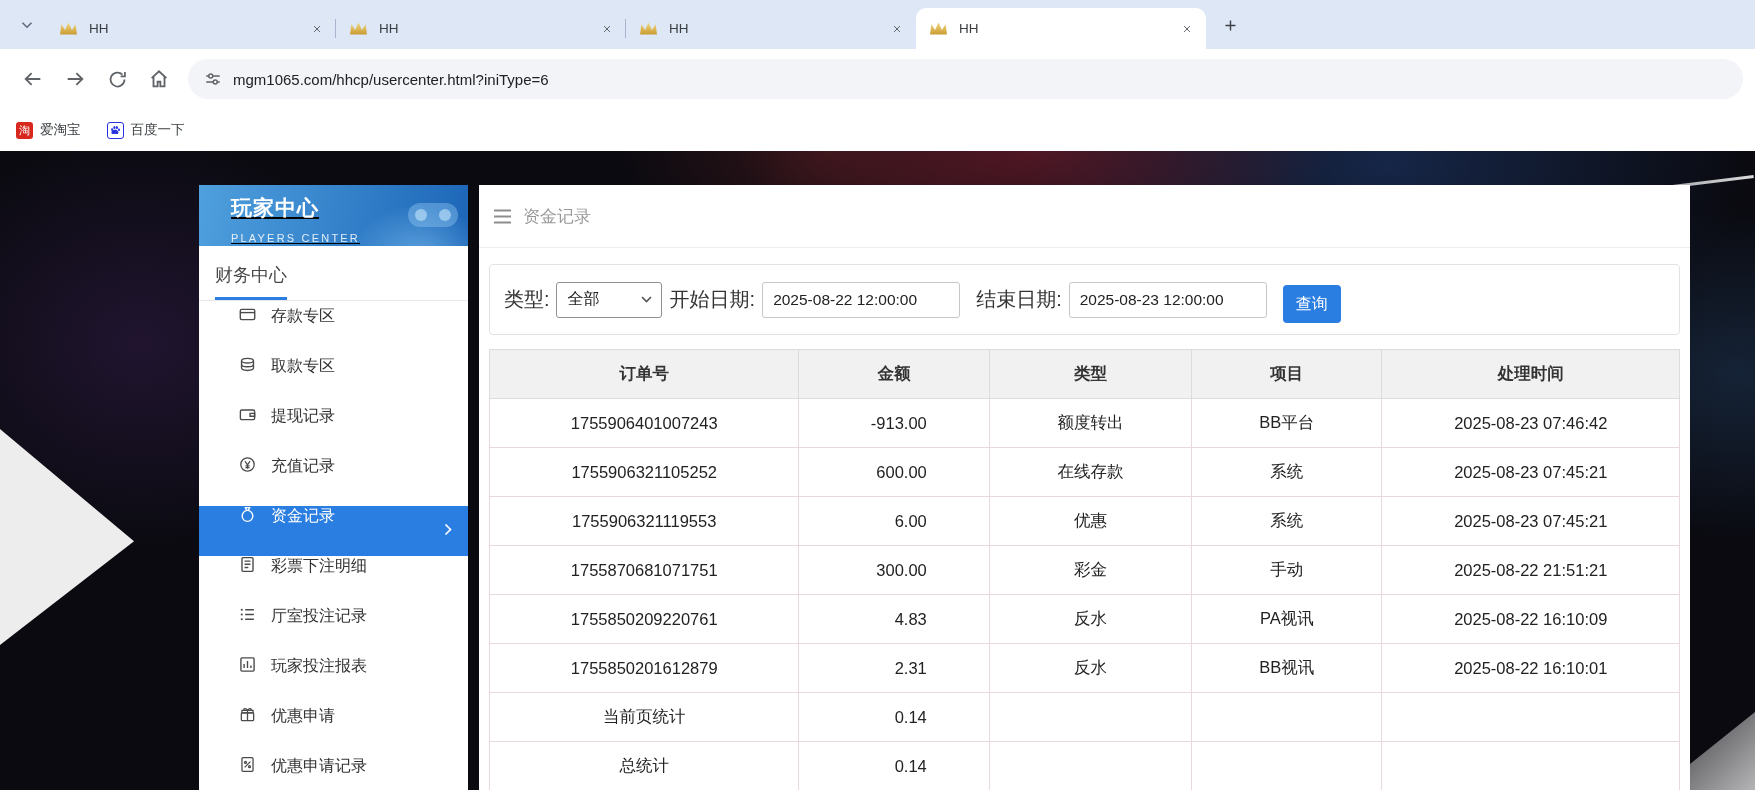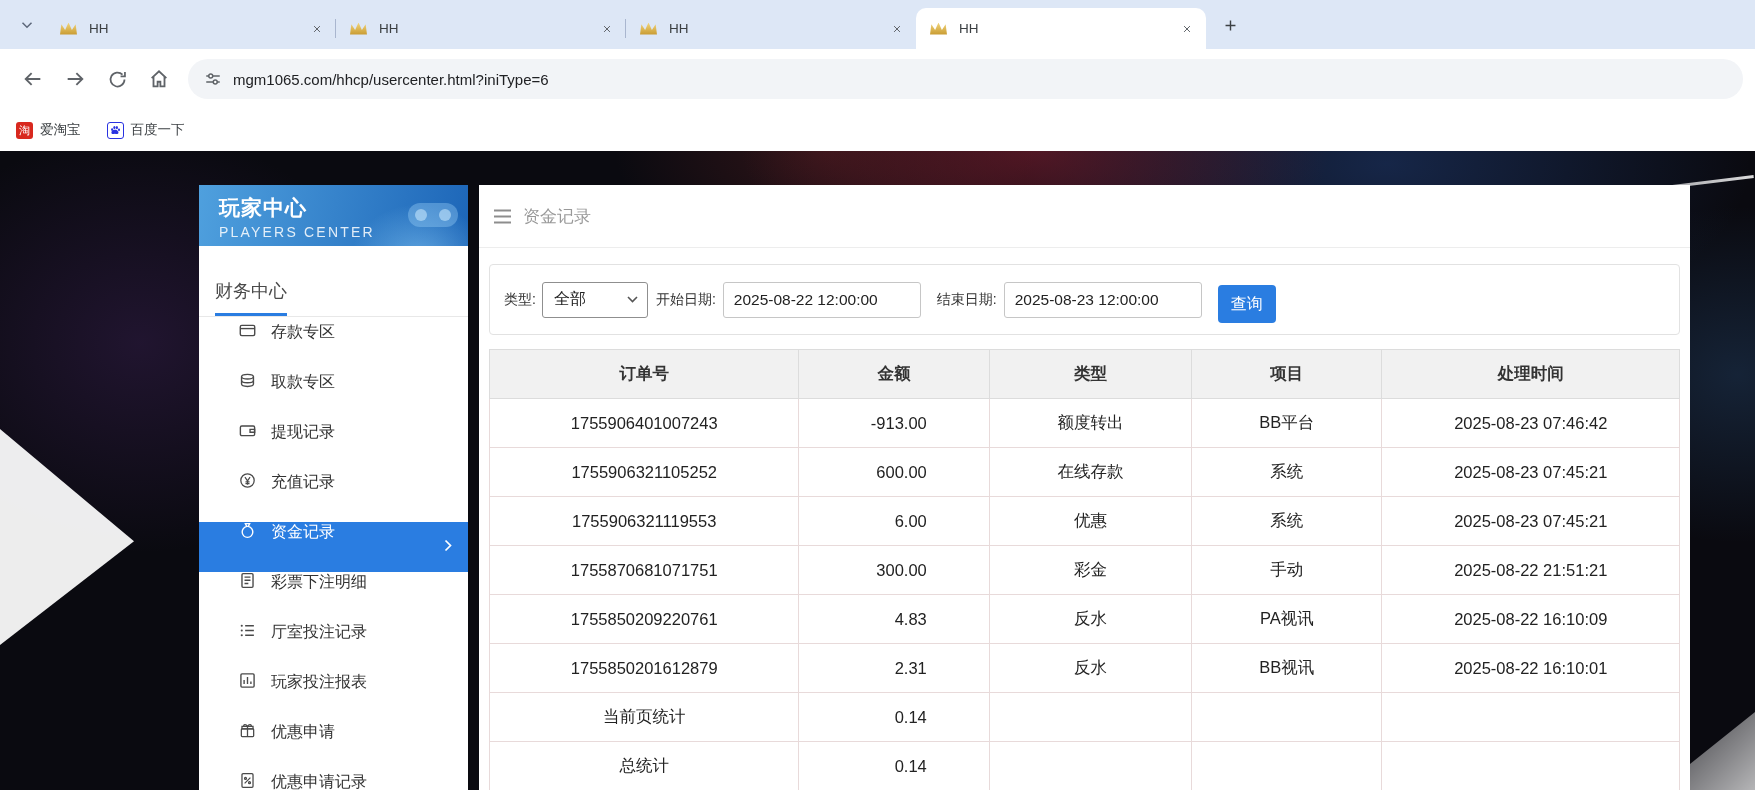--- a/index.html
+++ b/index.html
@@ -45,42 +45,42 @@
       #0a0a10; }
   .bg-wedge { position:absolute; left:0; top:278px; width:134px; height:216px; background:#fafafa; clip-path:polygon(0 0,100% 52%,0 100%); opacity:.95; }
   .bg-streak-top { position:absolute; left:1395px; top:46px; width:360px; height:3px; background:linear-gradient(90deg,transparent,rgba(255,255,255,.85)); transform:rotate(-7deg); }
   .bg-streak-bottom { position:absolute; right:-30px; bottom:-18px; width:150px; height:120px; background:linear-gradient(135deg,rgba(255,255,255,0),rgba(255,255,255,.85)); clip-path:polygon(100% 0,100% 100%,0 100%); }
 
   
   .content { position:relative; display:flex; gap:11px; margin:34px 65px 0 199px; align-items:flex-start; }
 
   
   .sidebar { width:269px; background:#fff; flex-shrink:0; }
-  .sidebar-head { height:61px; position:relative; overflow:hidden; padding:9px 0 0 20px;
+  .sidebar-head { height:61px; position:relative; overflow:hidden; padding:9px 0 0 32px;
     background: radial-gradient(95px 75px at 82% 120%, rgba(140,205,248,.55), transparent 72%),
-                linear-gradient(100deg,#4fa0de,#1d66b8); }
+                linear-gradient(100deg,#4fa0de,#1d66b8); text-decoration: underline; }
   .sidebar-title { font-size:21px; font-weight:bold; color:#fff; letter-spacing:1px; }
-  .sidebar-subtitle { font-size:14px; color:rgba(255,255,255,.85); letter-spacing:2.2px; margin-top:2px; }
+  .sidebar-subtitle { font-size:11px; color:rgba(255,255,255,.85); letter-spacing:2.2px; margin-top:10px; }
   .gamepad { position:absolute; right:8px; top:14px; }
-  .sidebar-section { padding:17px 16px 0; border-bottom:1px solid #e8e8e8;margin-top:16px; }
+  .sidebar-section { padding:17px 16px 0; border-bottom:1px solid #e8e8e8; }
   .section-label { display:inline-block; font-size:18px; color:#4a4a4a; padding-bottom:10px; border-bottom:3px solid #2a7de1; }
   .menu { padding-top:5px; }
   .menu-item { height:50px; display:flex; gap:15px; padding:0 14px 0 40px; font-size:16px; color:#333; position:relative; cursor:pointer; }
   .mi-icon { width:17px; height:17px; color:#4a4a4a; display:flex; align-items:center; justify-content:center; flex-shrink:0; }
   .menu-item.active { background:#2a7de1; color:#fff; }
   .menu-item.active .mi-icon { color:#fff; }
   .mi-chevron { display:none; position:absolute; right:16px; top:50%; transform:translateY(-50%); color:#fff; }
   .menu-item.active .mi-chevron { display:block; }
 
   
   .main { flex:1; background:#fff; min-height:600px; }
   .main-head { height:63px; display:flex; align-items:center; gap:11px; padding:0 14px; border-bottom:1px solid #ededed; }
   .main-title { font-size:17px; color:#999; }
   .filter-box { margin:16px 10px 14px; border:1px solid #e2e2e2; border-radius:4px; display:flex; align-items:center; padding:11px 14px; }
-  .f-label { font-size:14px; color:#333; white-space:nowrap; }
+  .f-label { font-size:20px; color:#333; white-space:nowrap; }
   .select { width:106px; height:36px; border:1px solid #8f8f8f; border-radius:3px; background:#fff; display:flex; align-items:center; justify-content:space-between; padding:0 9px 0 11px; margin:0 8px 0 6px; font-size:16px; color:#222; cursor:pointer; }
   .date-input { width:198px; height:36px; border:1px solid #c6c6c6; border-radius:3px; padding:0 10px; font-size:15.5px; color:#222; margin:0 16px 0 7px; font-family:inherit; background:#fff; }
   .search-btn { width:58px; height:38px; background:#2a7de1; border:none; border-radius:4px; color:#fff; font-size:16px; cursor:pointer; font-family:inherit;margin-top:9px; }
   .data-table { width:calc(100% - 20px); margin:0 10px; border-collapse:collapse; table-layout:fixed; }
   .data-table th { height:49px; background:#f1f1f1; border:1px solid #dcdcdc; font-size:16.5px; color:#333; font-weight:bold; text-align:center; }
   .data-table td { height:49px; border:1px solid #e8dada; font-size:16.5px; color:#222; text-align:center; overflow:hidden; white-space:nowrap; }
   .data-table td.c-amount { text-align:right; padding-right:62px; }
 </style>
 </head>
 <body>

